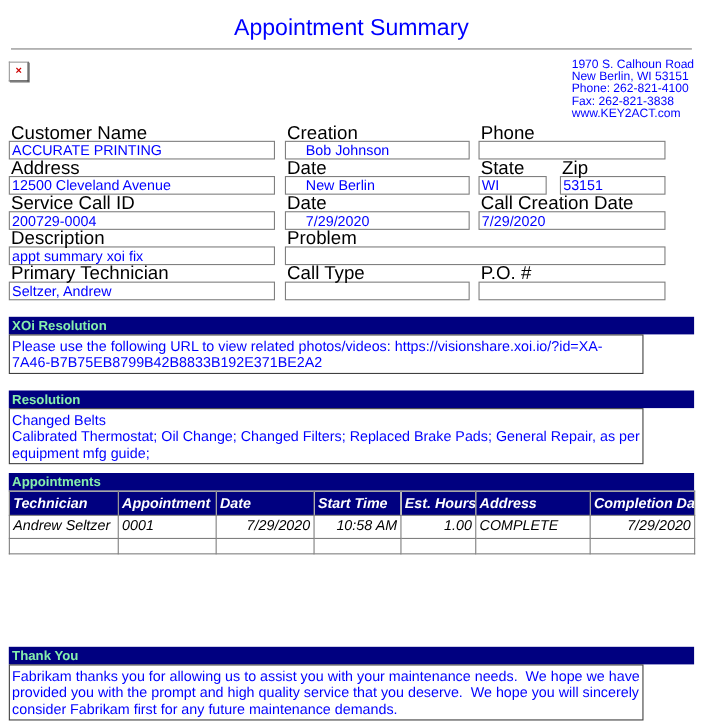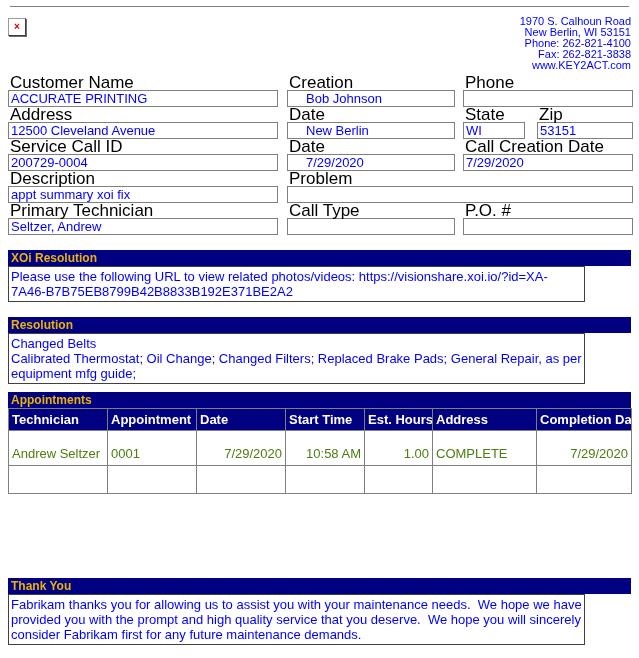--- a/index.html
+++ b/index.html
@@ -16,76 +16,77 @@
   .title-rule { border:none; border-top:1px solid #7f7f7f; margin:6px 2px 0 2px; height:0; }
 
   .header-row { display:flex; justify-content:space-between; align-items:flex-start; margin-top:9px; }
   .broken-img {
     width:16px; height:16px; background:#fff; margin-top:2px;
     border:1px solid #9a9a9a; border-right-color:#3c3c3c; border-bottom-color:#3c3c3c;
     box-shadow:1px 1px 0 #6e6e6e;
     display:flex; align-items:center; justify-content:center;
     color:#cc0000; font-size:10px; font-weight:bold; line-height:10px;
   }
-  .company-address { text-align:right; color:#0000FF; font-size:11px; line-height:11px; }
+  .company-address { text-align:left; color:#0000FF; font-size:11px; line-height:11px; }
 
   .form { margin-top:6px; }
   .form-row { display:flex; margin-bottom:2px; }
   .fcell { display:block; }
   .flabel { font-size:17px; line-height:12px; margin:0 0 1px 2px; color:#000; }
   .fbox {
     box-sizing:border-box; border:1px solid #7f7f7f; height:17px;
     font-size:13px; line-height:15px; color:#0000FF; padding:0 2px;
     white-space:nowrap; overflow:hidden; background:#fff;
   }
-  .w-c1 { width:270px; }
+  .w-c1 { width:242px; }
   .ml-c2 { margin-left:9px; }  .w-c2 { width:168px;padding-left:18px; }
   .ml-c3 { margin-left:8px; }  .w-c3 { width:170px; }
   .w-state { width:62px; }
   .ml-zip { margin-left:12px; } .w-zip { width:96px; }
   .w-problem { width:346px; }
 
   .section-bar {
     box-sizing:border-box; width:623px; height:16px; line-height:16px;
-    background:#000080; color:#eab308; font-size:12px; font-weight:bold;
+    background:#000080; color:#86efac; font-size:12px; font-weight:bold;
     padding:0 3px;
   }
   .section-body {
     box-sizing:border-box; width:577px; border:1px solid #404040;
     color:#0000FF; font-size:13px; line-height:15px; padding:2px 2px;
     white-space:pre-wrap; overflow-wrap:break-word;
   }
   .mt-xoi { margin-top:15px; }
   .mt-sec { margin-top:15px; }
   .mt-appt { margin-top:8px; }
   .body-3line { min-height:45px; }
   .body-2line { min-height:30px; }
   .xoi-url { color:#0000FF; }
 
   table.appt {
     border-collapse:collapse; table-layout:fixed; width:623px;
     border:1px solid #555555;
   }
   table.appt th, table.appt td {
-    border:1px solid #7f7f7f; font-size:13px; padding:0 3px; overflow:hidden; white-space:nowrap;
+    border:1px solid #7f7f7f; font-size:13px; padding:0 3px; overflow:hidden; white-space:nowrap;font-style:italic;
   }
   table.appt thead th {
     background:#000080; color:#ffffff; text-align:left; font-weight:bold; height:21px;
   }
-  table.appt tbody td { color:#4d7c0f; height:19px; vertical-align:top; padding-top:15px; }
+  table.appt tbody td { color:#000000; height:19px; vertical-align:top; padding-top:1px; }
   table.appt tbody tr.empty td { height:12px; }
   .num { text-align:right; }
 
   .spacer { height:84px; }
 </style>
 </head>
 <body>
 
 <div class="page">
 
+  <div class="page-title">Appointment Summary</div>
   <hr class="title-rule">
 
   <div class="header-row">
     <div class="broken-img">×</div>
     <div class="company-address">
       <div>1970 S. Calhoun Road</div>
       <div>New Berlin, WI 53151</div>
       <div>Phone: 262-821-4100</div>
       <div>Fax: 262-821-3838</div>
       <div>www.KEY2ACT.com</div>

